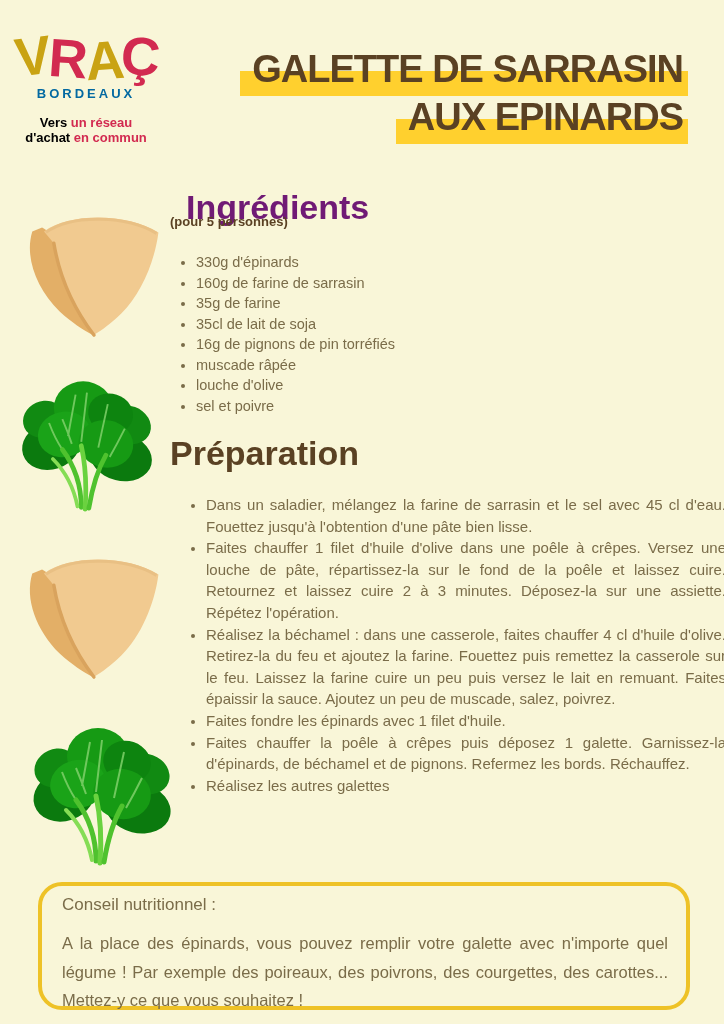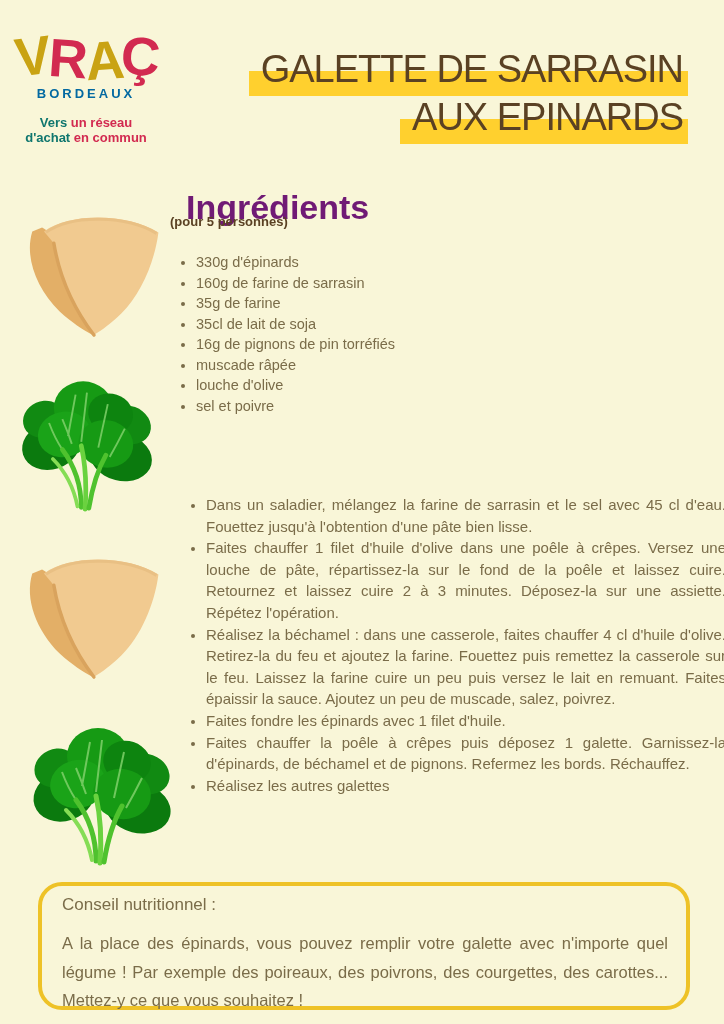--- a/index.html
+++ b/index.html
@@ -12,26 +12,26 @@
   
   .logo{position:absolute; left:12px; top:28px; width:148px; text-align:center;}
   .logo-word{font-size:54px; font-weight:bold; letter-spacing:-3px; line-height:56px;}
   .logo-word span{display:inline-block;}
   .logo-word span:nth-child(1){color:#c9a313; transform:rotate(-7deg);}
   .logo-word span:nth-child(2){color:#d22a50; transform:rotate(4deg) translateY(2px);}
   .logo-word span:nth-child(3){color:#c9a313; transform:rotate(-4deg) translateY(4px);}
   .logo-word span:nth-child(4){color:#d22a50; transform:rotate(5deg);}
   .logo-city{font-size:13px; font-weight:bold; letter-spacing:3px; color:#0369a1; margin-top:2px;}
   .logo-tagline{margin-top:14px; font-size:13px; font-weight:bold; line-height:15px;}
-  .mustard{color:#0f766e;} .crimson{color:#d22a50;}
+  .mustard{color:#000000;} .crimson{color:#d22a50;}
 
   
   .title{position:absolute; top:49px; right:36px; text-align:right; margin:0;}
   .title-line{
-    display:inline-block; font-size:38px; font-weight:normal; color:#5a4123;
+    display:inline-block; font-size:38px; font-weight:bold; color:#5a4123;
     letter-spacing:-1px; line-height:40px; padding:0 5px 7px 12px;
     background:linear-gradient(180deg, rgba(0,0,0,0) 47%, #ffd02e 47%);
   }
   .title-row{margin-bottom:1px;}
 
   
   .h-ingredients{position:absolute; left:170px; top:172px; margin:16px; font-size:34px; font-weight:bold; color:#701a75;}
   .serving{position:absolute; left:170px; top:214px; margin:0; font-size:13px; font-weight:bold; color:#5a4123;}
   .h-preparation{position:absolute; left:170px; top:434px; margin:0; font-size:34px; font-weight:bold; color:#5a4123;}
 
@@ -127,20 +127,21 @@
     <li>330g d'épinards</li>
     <li>160g de farine de sarrasin</li>
     <li>35g de farine</li>
     <li>35cl de lait de soja</li>
     <li>16g de pignons de pin torréfiés</li>
     <li>muscade râpée</li>
     <li>louche d'olive</li>
     <li>sel et poivre</li>
   </ul>
 
+  <h2 class="h-preparation">Préparation</h2>
   <ul class="step-list">
     <li>Dans un saladier, mélangez la farine de sarrasin et le sel avec 45 cl d'eau. Fouettez jusqu'à l'obtention d'une pâte bien lisse.</li>
     <li>Faites chauffer 1 filet d'huile d'olive dans une poêle à crêpes. Versez une louche de pâte, répartissez-la sur le fond de la poêle et laissez cuire. Retournez et laissez cuire 2 à 3 minutes. Déposez-la sur une assiette. Répétez l'opération.</li>
     <li>Réalisez la béchamel : dans une casserole, faites chauffer 4 cl d'huile d'olive. Retirez-la du feu et ajoutez la farine. Fouettez puis remettez la casserole sur le feu. Laissez la farine cuire un peu puis versez le lait en remuant. Faites épaissir la sauce. Ajoutez un peu de muscade, salez, poivrez.</li>
     <li>Faites fondre les épinards avec 1 filet d'huile.</li>
     <li>Faites chauffer la poêle à crêpes puis déposez 1 galette. Garnissez-la d'épinards, de béchamel et de pignons. Refermez les bords. Réchauffez.</li>
     <li>Réalisez les autres galettes</li>
   </ul>
 
   <div class="tip-box">

